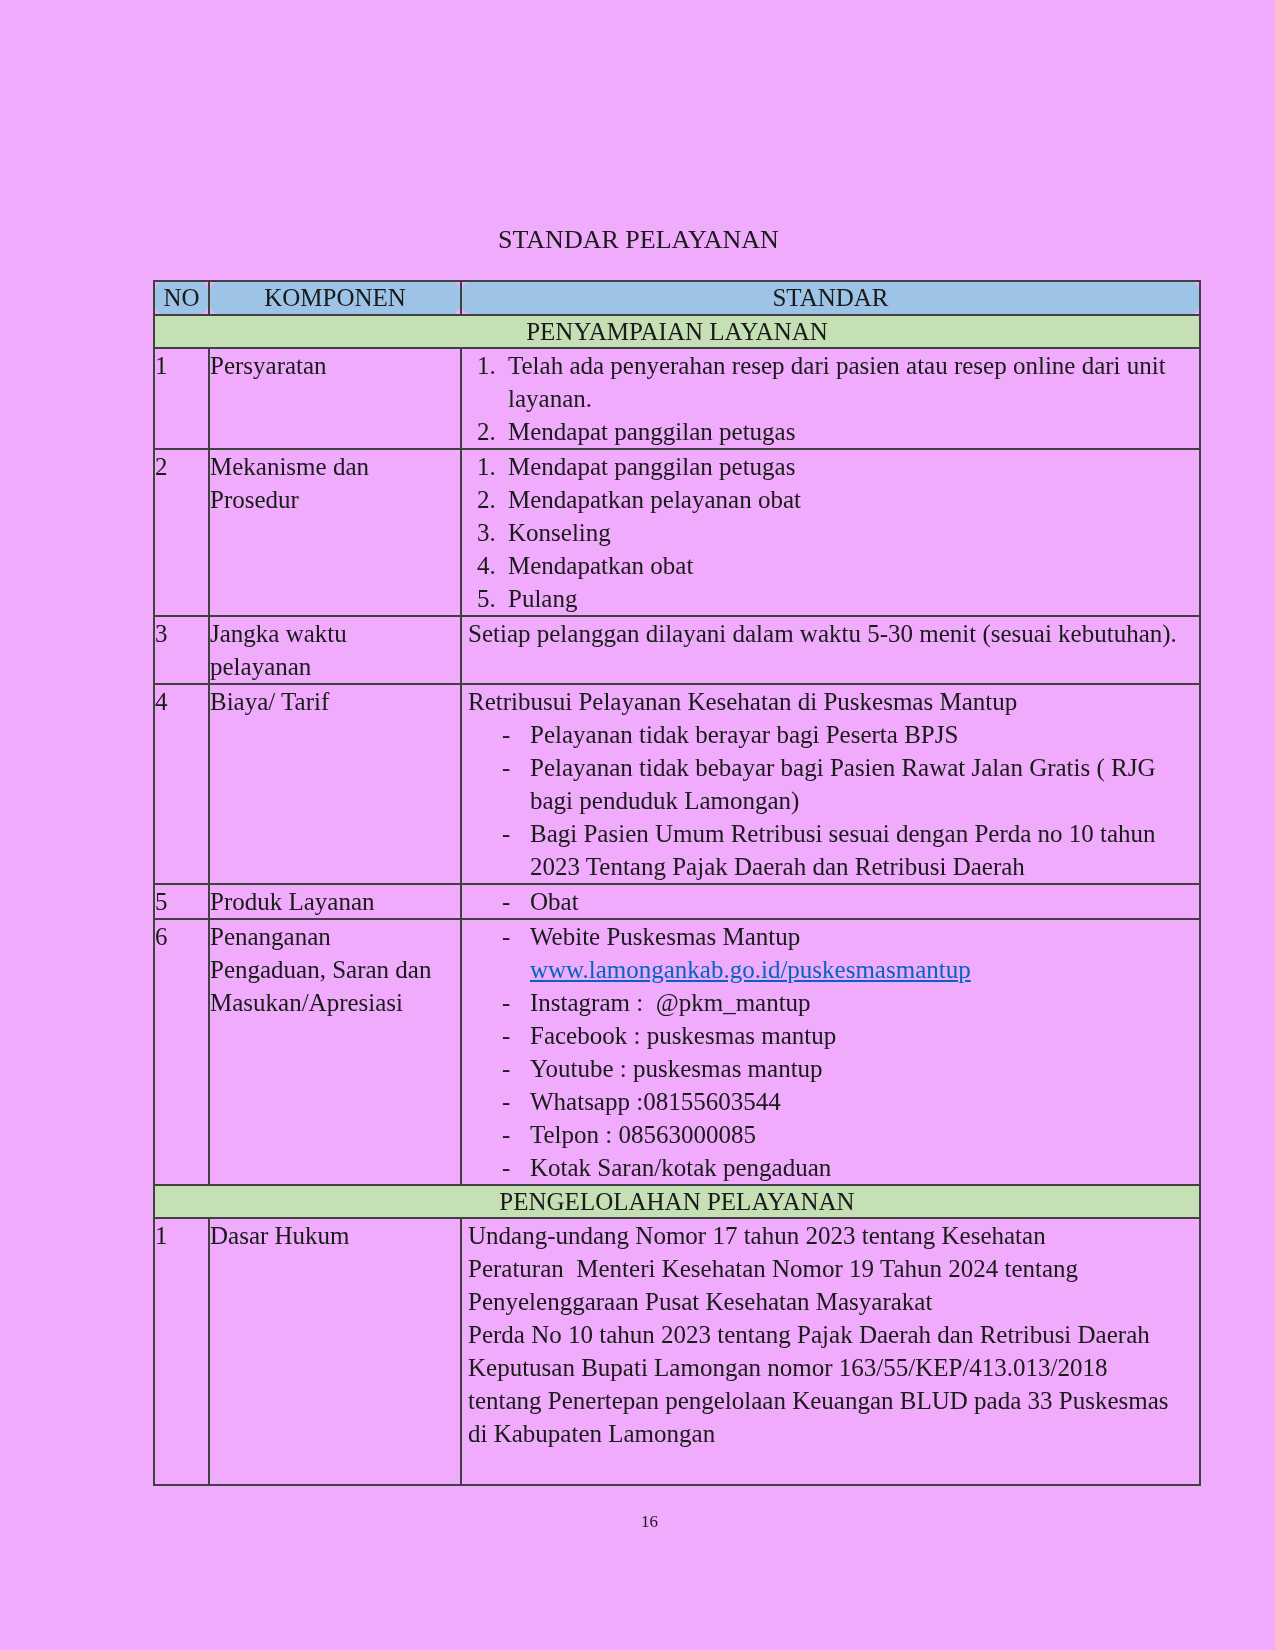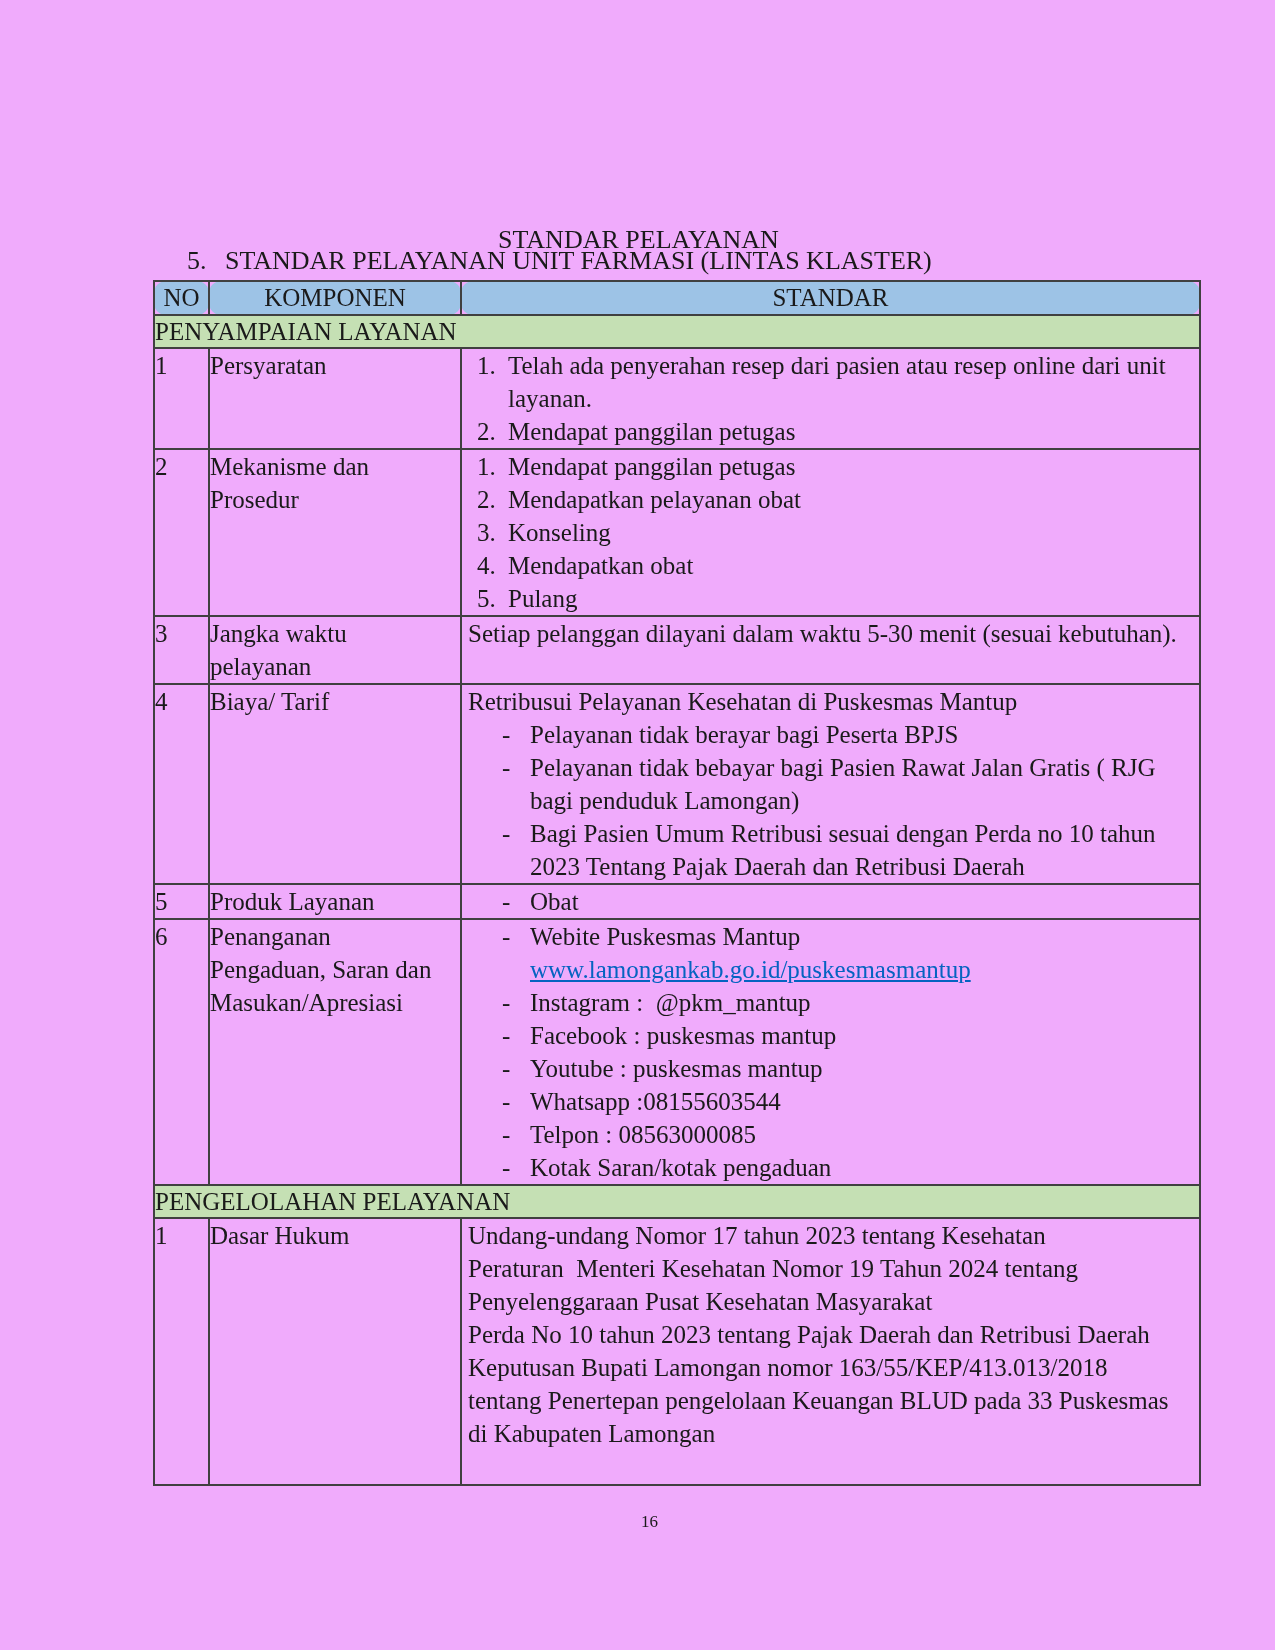--- a/index.html
+++ b/index.html
@@ -52,21 +52,21 @@
     height: 32px;
     line-height: 32px;
     text-align: center;
     vertical-align: middle;
     border-radius: 12px;
   }
   td.section-row {
     background: var(--sec-green, #C5E0B4);
     height: 31px;
     line-height: 31px;
-    text-align: left;
+    text-align: center;
     vertical-align: middle;
     margin-left: 25px;
   }
   td.cell-no { padding-left: 10px; }
   td.cell-komponen { padding-left: 11px; }
   .kline, .bline { white-space: pre; }
   .block .bline { position: relative; padding-left: var(--t, 6px); }
   .block.plain { --t: 6px; }
   .block.num   { --m: 15px; --t: 46px; }
   .block.dash  { --m: 40px; --t: 68px; }
@@ -88,21 +88,20 @@
 </style>
 </head>
 <body>
 
 <div class="page">
 
   <div class="doc-title">
     <div>STANDAR PELAYANAN</div>
   </div>
 
-  <div class="section-heading"><span class="num">5.</span><span>STANDAR PELAYANAN UNIT FARMASI (LINTAS KLASTER)</span></div>
 
   <table class="std-table">
     <colgroup>
       <col style="width:55px">
       <col style="width:252px">
       <col style="width:739px">
     </colgroup>
     <thead>
       <tr>
         <th class="hdr">NO</th>

